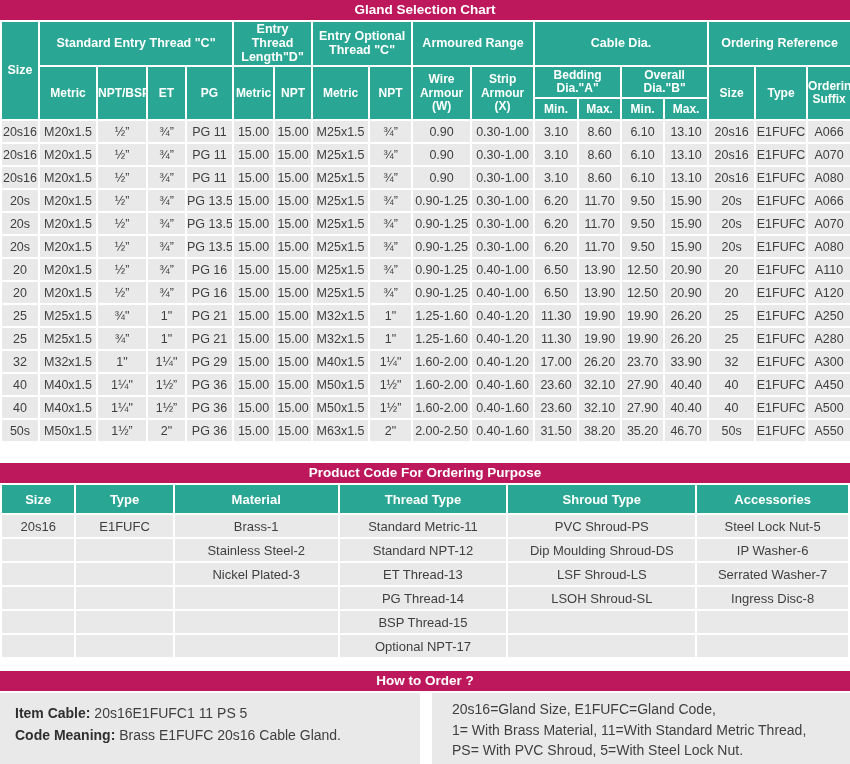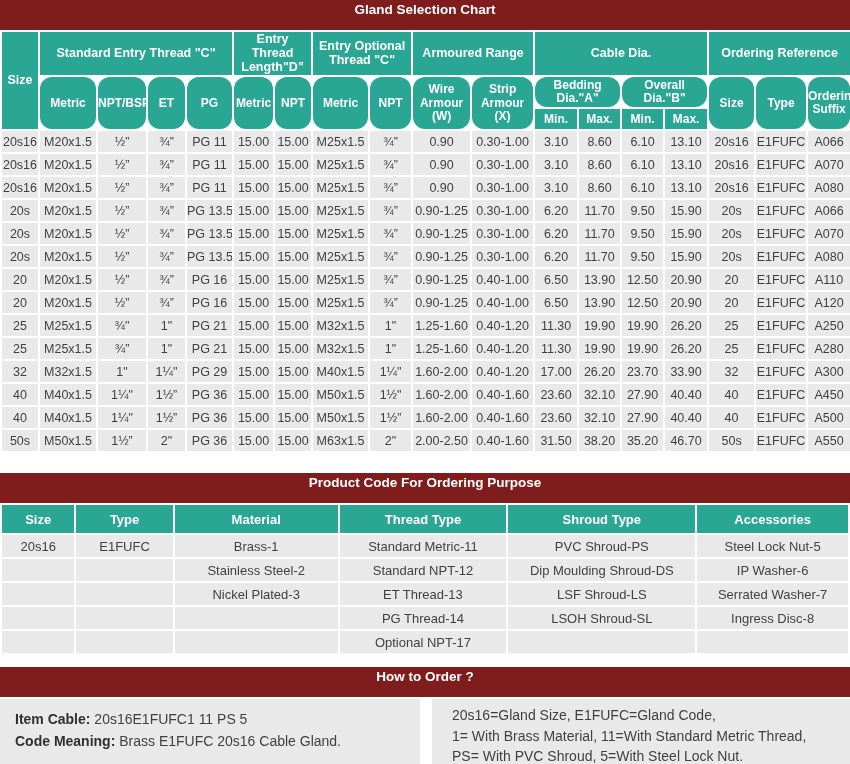--- a/index.html
+++ b/index.html
@@ -1,27 +1,27 @@
 <!DOCTYPE html>
 <html><head>
 <meta charset="utf-8">
 <style>
   html,body{margin:0;padding:0;background:#ffffff;}
   body{width:850px;font-family:"Liberation Sans","DejaVu Sans",sans-serif;color:#3f3f3f;}
 
-  .titlebar{background:#7f1d1d;color:#ffffff;font-weight:bold;font-size:13.5px;
-    text-align:center;height:30px;line-height:20px;}
+  .titlebar{background:#be185d;color:#ffffff;font-weight:bold;font-size:13.5px;
+    text-align:center;height:20px;line-height:20px;}
 
   table{border-collapse:separate;border-spacing:2px;width:850px;table-layout:fixed;}
 
   
   #gland-table th{background:#2aa794;color:#ffffff;font-weight:bold;font-size:12px;
     line-height:1.1;padding:1px 0;text-align:center;vertical-align:middle;overflow:hidden;}
   #gland-table tr.h1 th{height:30px;font-size:12.5px;}
-  #gland-table tr.h2 th{height:28px;border-radius:12px;}
+  #gland-table tr.h2 th{height:28px;}
   #gland-table tr.h3 th{height:18px;margin-left:8px;}
   #gland-table td{background:#e9e9e9;color:#3f3f3f;font-size:12.5px;text-align:center;
     height:21px;padding:0;overflow:hidden;white-space:nowrap;}
 
   
   #product-table th{background:#2aa794;color:#ffffff;font-weight:bold;font-size:13px;
     height:26px;text-align:center;vertical-align:middle;}
   #product-table td{background:#e9e9e9;color:#3f3f3f;font-size:13px;text-align:center;
     height:22px;padding:0;overflow:hidden;white-space:nowrap;}
 
@@ -433,20 +433,28 @@
         <td></td>
         <td></td>
         <td>PG Thread-14</td>
         <td>LSOH Shroud-SL</td>
         <td>Ingress Disc-8</td>
       </tr>
       <tr>
         <td></td>
         <td></td>
         <td></td>
+        <td>BSP Thread-15</td>
+        <td></td>
+        <td></td>
+      </tr>
+      <tr>
+        <td></td>
+        <td></td>
+        <td></td>
         <td>Optional NPT-17</td>
         <td></td>
         <td></td>
       </tr>
     </tbody>
 </table>
 
 <div class="section-gap" style="height:12px;"></div>
 
 <div class="titlebar">How to Order ?</div>

